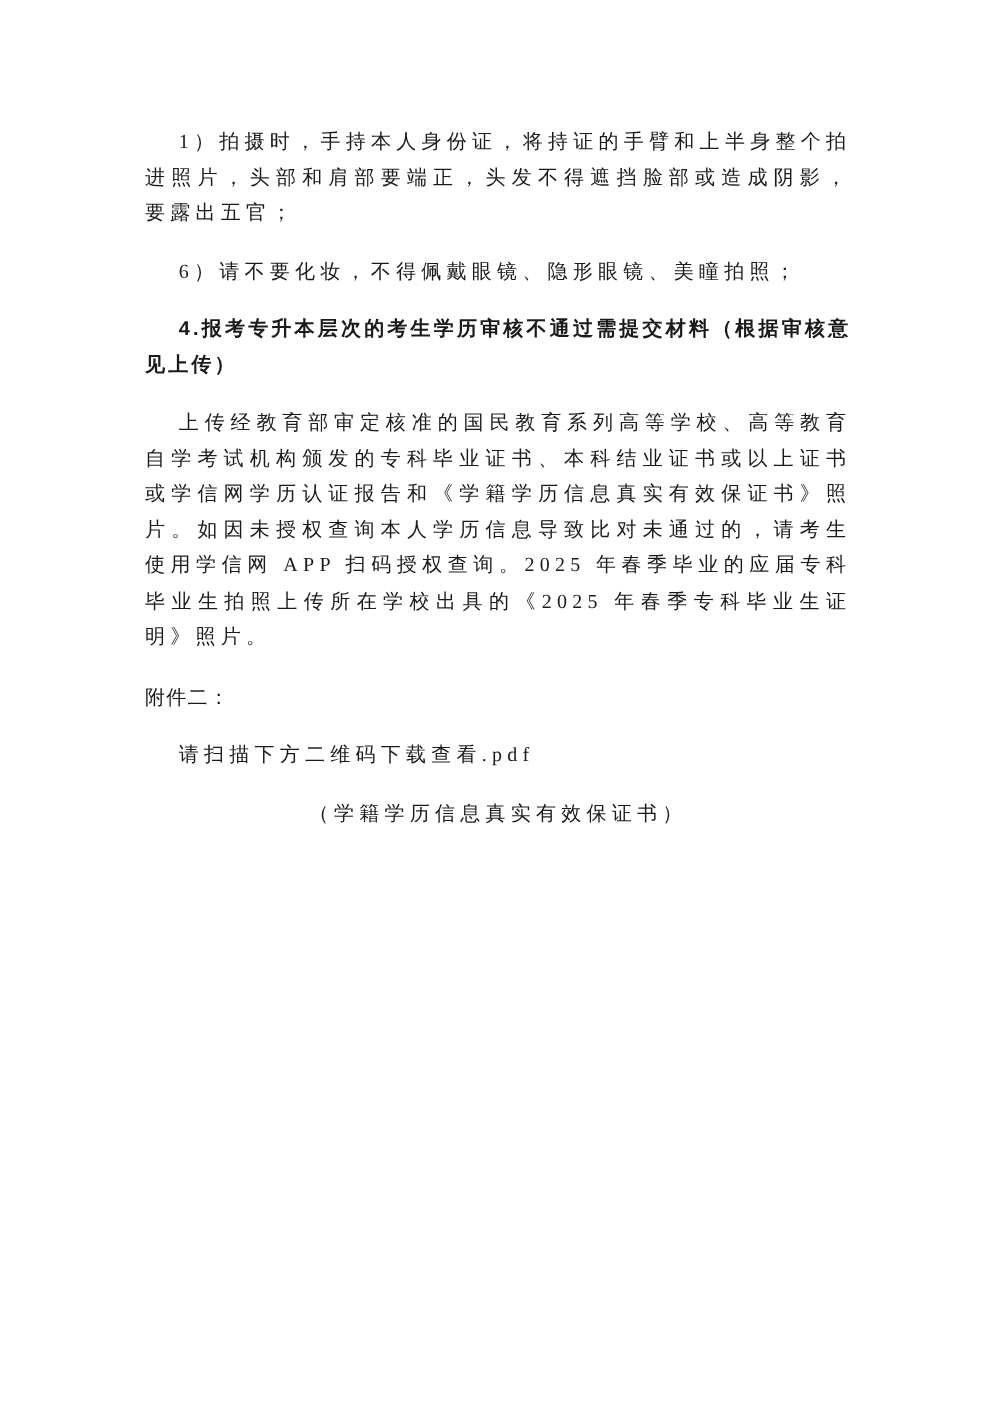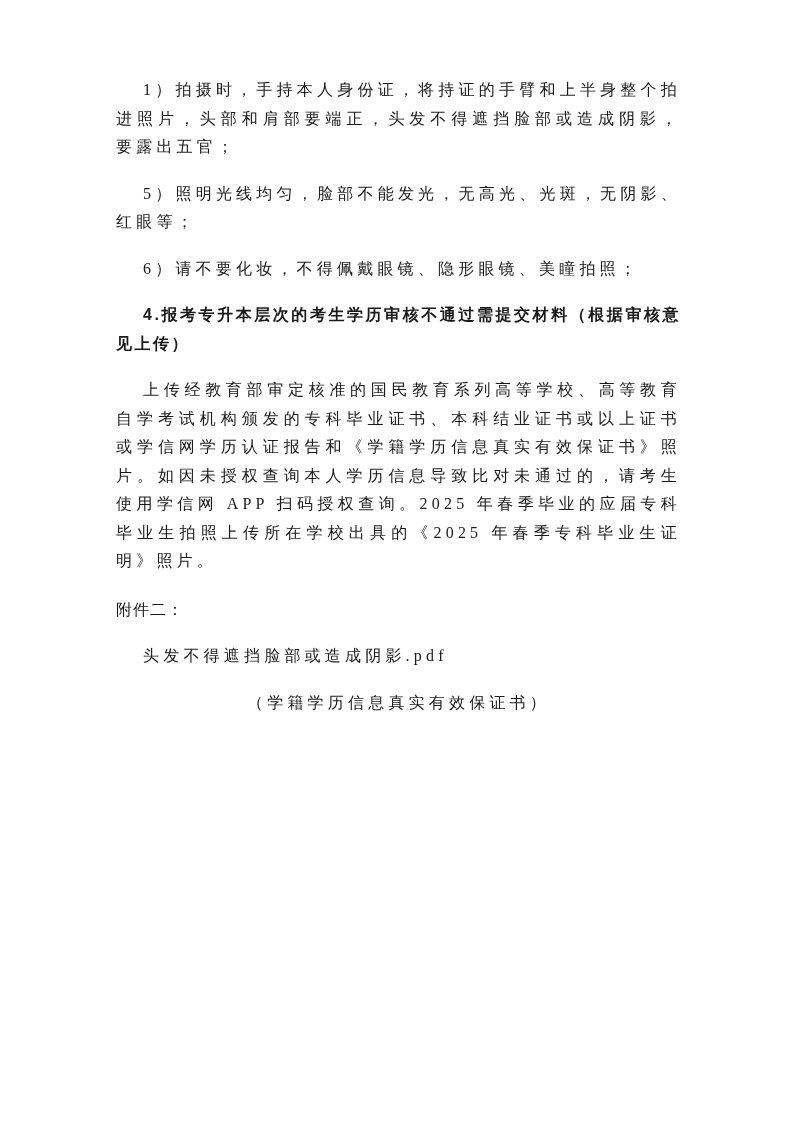--- a/index.html
+++ b/index.html
@@ -7,21 +7,21 @@
     padding: 0;
     background: #ffffff;
   }
   .page {
     position: relative;
     width: 793px;
     height: 1122px;
     margin: 0 auto;
     background: #ffffff;
     box-sizing: border-box;
-    padding: 76px 112px 0 116px;
+    padding: 100px 112px 0 116px;
     overflow: hidden;
     color: #1a1a1a;
     font-family: "Liberation Serif", "DejaVu Serif", serif;
     font-size: 16px;
   }
   .para {
     margin: 0 0 18px 0;
     line-height: 28.5px;
     text-align: justify;
     text-indent: 27px;
@@ -49,28 +49,27 @@
 </head>
 <body>
 
 <div class="page">
 
   <p class="para">1）拍摄时，手持本人身份证，将持证的手臂和上半身整个拍进照片，头部和肩部要端正，头发不得遮挡脸部或造成阴影，要露出五官；</p>
 
 
 
 
-  <p class="para">5）照明光线均匀，脸部不能发光，无高光、光斑，无阴影、红眼等；</p>
 
   <p class="para">6）请不要化妆，不得佩戴眼镜、隐形眼镜、美瞳拍照；</p>
 
 
   <p class="para heading">4.报考专升本层次的考生学历审核不通过需提交材料（根据审核意见上传）</p>
 
   <p class="para tight">上传经教育部审定核准的国民教育系列高等学校、高等教育自学考试机构颁发的专科毕业证书、本科结业证书或以上证书或学信网学历认证报告和《学籍学历信息真实有效保证书》照片。如因未授权查询本人学历信息导致比对未通过的，请考生使用学信网 APP 扫码授权查询。2025 年春季毕业的应届专科毕业生拍照上传所在学校出具的《2025 年春季专科毕业生证明》照片。</p>
 
   <p class="para attachment-label">附件二：</p>
 
-  <p class="para">头发不得遮挡脸部或造成阴影.pdf</p>
+  <p class="para">请扫描下方二维码下载查看.pdf</p>
 
   <p class="para centered-note">（学籍学历信息真实有效保证书）</p>
 
 </div>
 
 </body></html>

